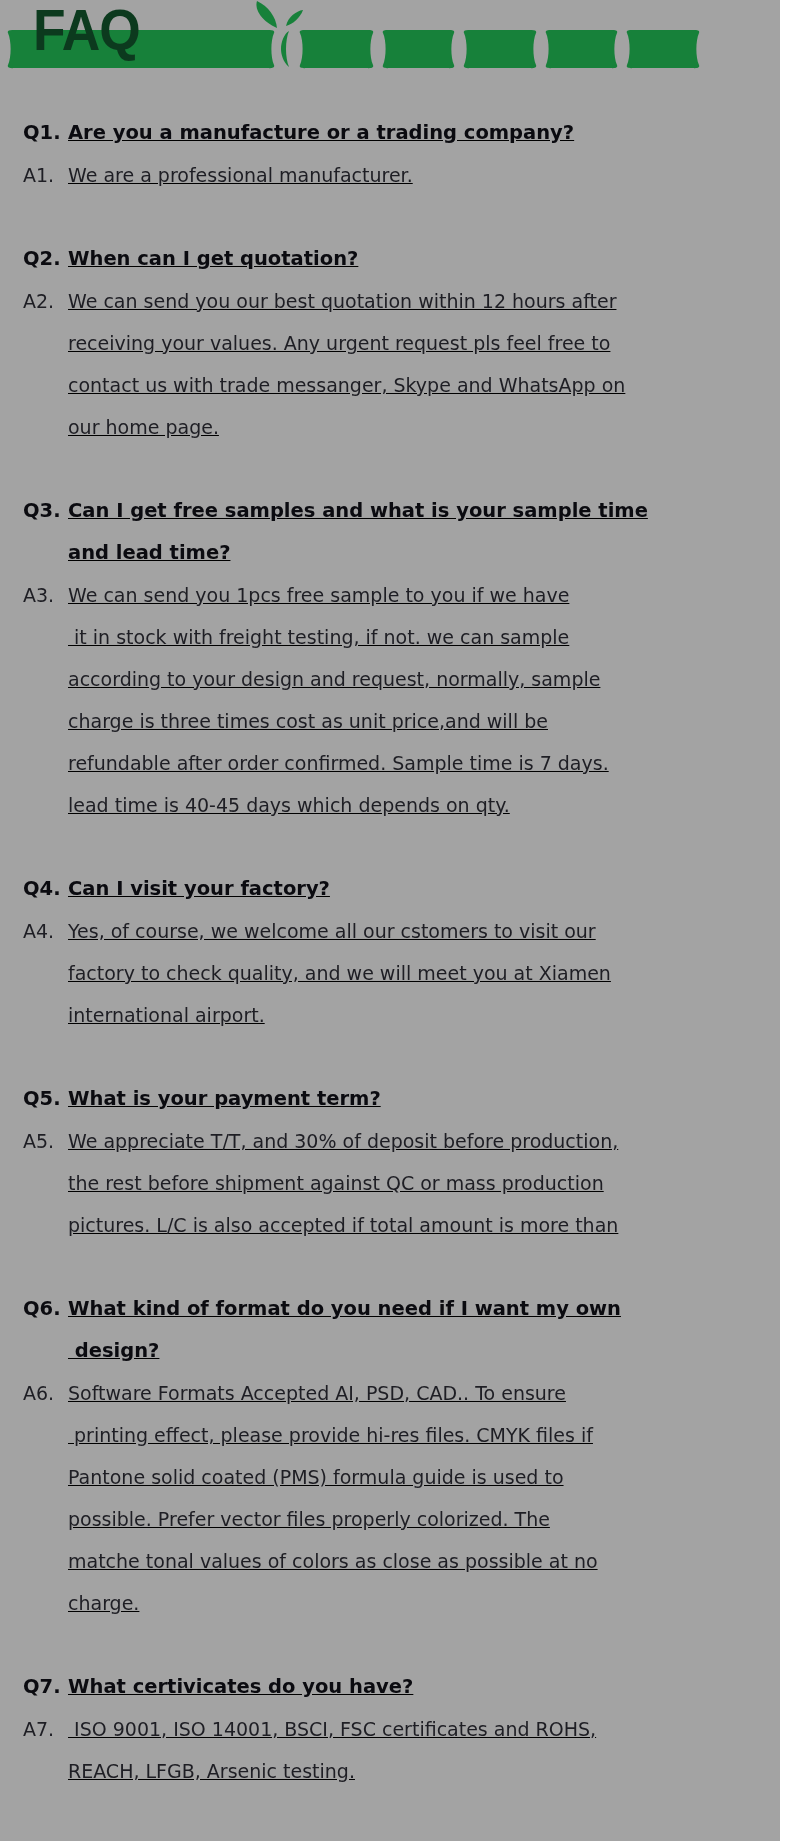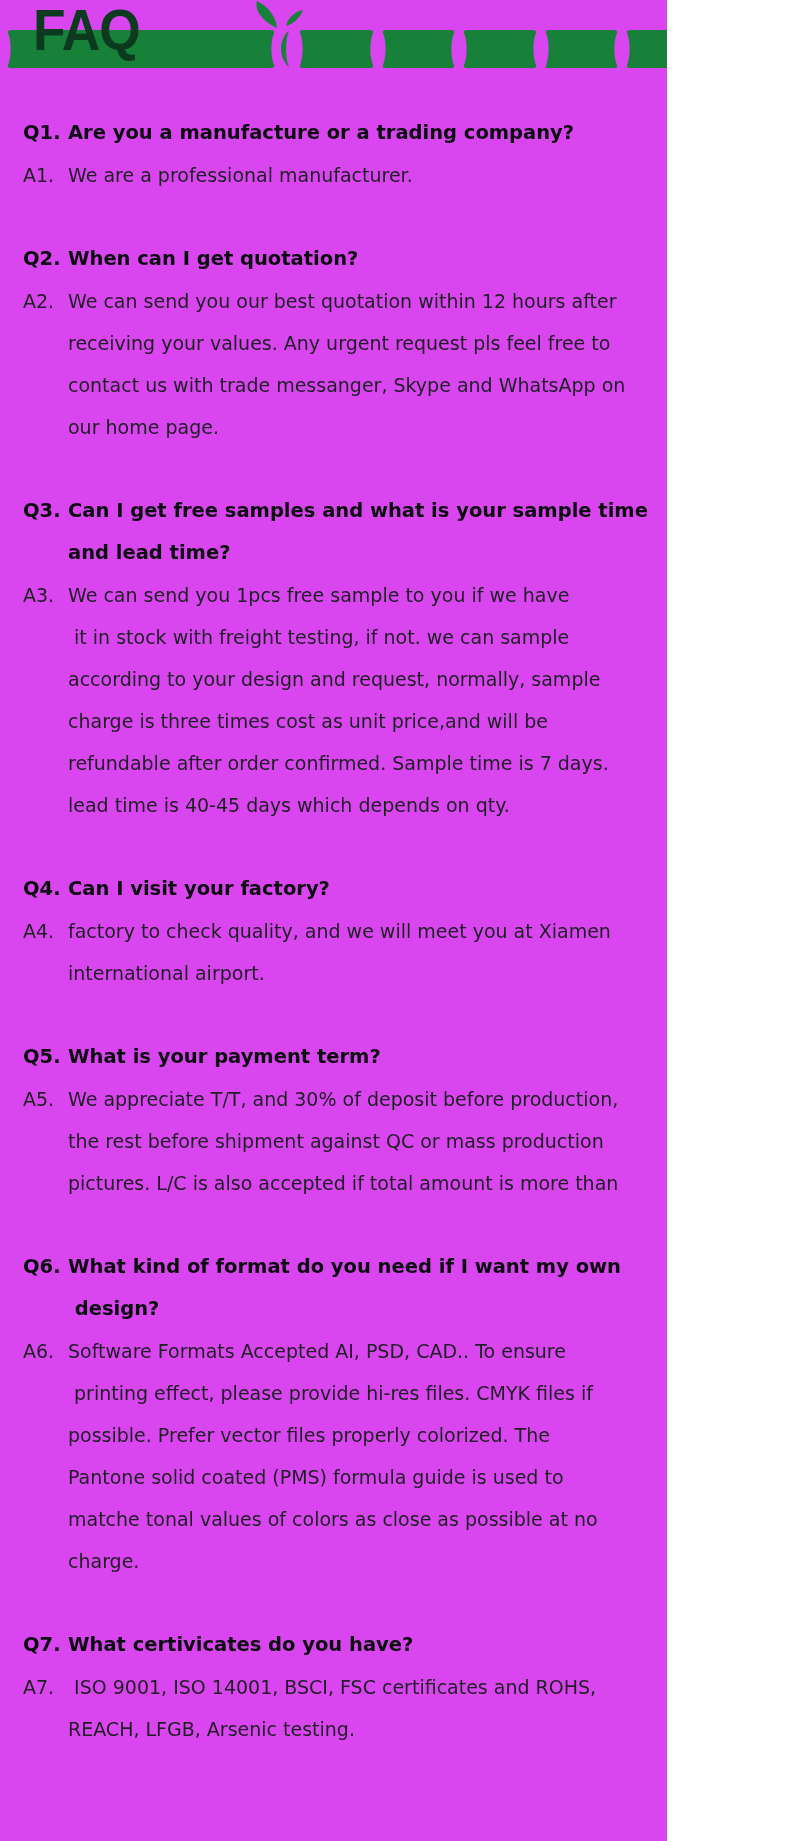--- a/index.html
+++ b/index.html
@@ -1,17 +1,17 @@
 <!DOCTYPE html>
 <html><head>
 <meta charset="utf-8">
 <style>
   html,body{margin:0;padding:0;background:#ffffff;}
   body{width:790px;min-height:1841px;font-family:"DejaVu Sans",sans-serif;}
-  .page{position:relative;width:667px;min-height:1841px;background:#d946ef;overflow:hidden;}
+  .page{position:relative;width:780px;min-height:1841px;background:#a3a3a3;overflow:hidden;text-decoration:underline;}
 
   
   .banner-wrap{position:relative;height:70px;}
   .banner-svg{position:absolute;left:0;top:0;}
   .faq-title{
     position:absolute;left:33px;top:0px;
     font-family:"Liberation Sans",sans-serif;
     font-weight:bold;font-size:58px;line-height:60px;
     letter-spacing:-1px;color:#0C3A1E;
     transform:scaleX(0.92);transform-origin:left top;
@@ -106,20 +106,21 @@
       </div>
     </section>
 
     <section class="qa-section">
       <div class="q-block">
         <span class="prefix q-prefix">Q4.</span>
         <div class="q-line">Can I visit your factory?</div>
       </div>
       <div class="a-block">
         <span class="prefix a-prefix">A4.</span>
+        <div class="a-line">Yes, of course, we welcome all our cstomers to visit our</div>
         <div class="a-line">factory to check quality, and we will meet you at Xiamen</div>
         <div class="a-line">international airport.</div>
       </div>
     </section>
 
     <section class="qa-section">
       <div class="q-block">
         <span class="prefix q-prefix">Q5.</span>
         <div class="q-line">What is your payment term?</div>
       </div>
@@ -134,22 +135,22 @@
     <section class="qa-section">
       <div class="q-block">
         <span class="prefix q-prefix">Q6.</span>
         <div class="q-line">What kind of format do you need if I want my own</div>
         <div class="q-line"> design?</div>
       </div>
       <div class="a-block">
         <span class="prefix a-prefix">A6.</span>
         <div class="a-line">Software Formats Accepted AI, PSD, CAD.. To ensure</div>
         <div class="a-line"> printing effect, please provide hi-res files. CMYK files if</div>
+        <div class="a-line">Pantone solid coated (PMS) formula guide is used to</div>
         <div class="a-line">possible. Prefer vector files properly colorized. The</div>
-        <div class="a-line">Pantone solid coated (PMS) formula guide is used to</div>
         <div class="a-line">matche tonal values of colors as close as possible at no</div>
         <div class="a-line">charge.</div>
       </div>
     </section>
 
     <section class="qa-section">
       <div class="q-block">
         <span class="prefix q-prefix">Q7.</span>
         <div class="q-line">What certivicates do you have?</div>
       </div>

